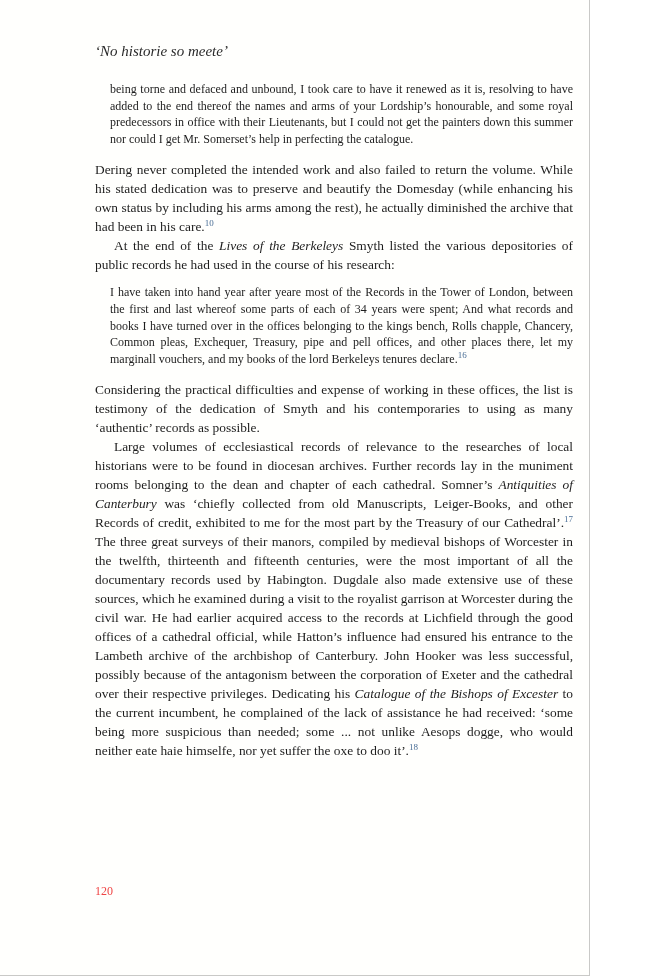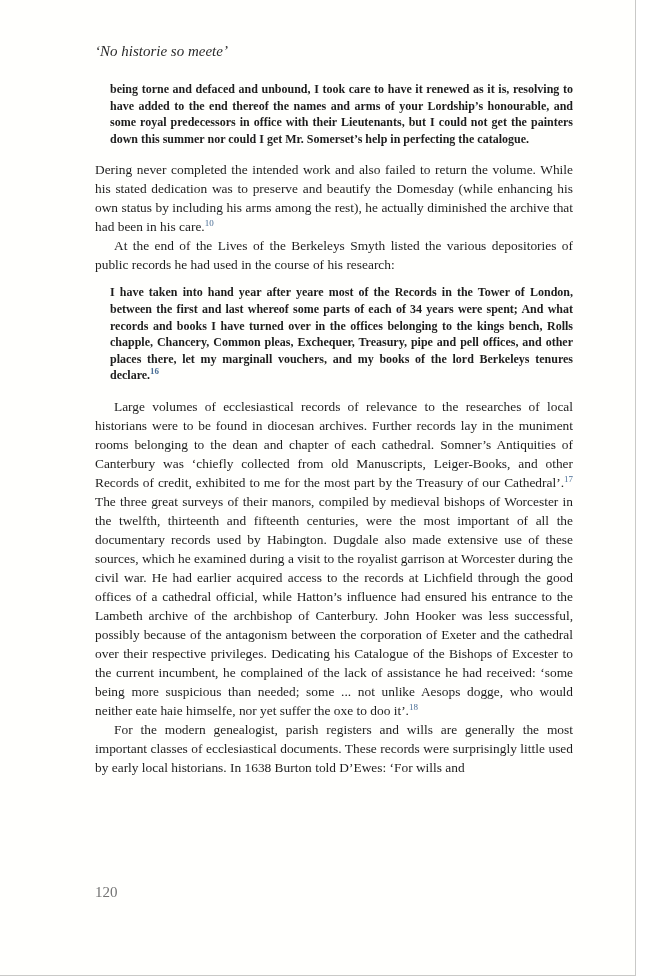--- a/index.html
+++ b/index.html
@@ -2,21 +2,21 @@
 <html><head>
 <meta charset="utf-8">
 <style>
   html, body {
     margin: 0;
     padding: 0;
     background: #ffffff;
   }
   .page {
     position: relative;
-    width: 636px;
+    width: 590px;
     height: 976px;
     box-sizing: border-box;
     background: #fffffd;
     border-right: 1px solid #c9c9c7;
     border-bottom: 1px solid #c9c9c7;
     overflow: hidden;
     font-family: "Liberation Serif", serif;
     color: #1c1c1c;
   }
   .content {
@@ -32,69 +32,69 @@
     color: #2a2a2a;
     margin: 0 0 21px 0;
   }
   .bq {
     margin: 0 0 13px 15px;
     width: 463px;
     font-size: 12px;
     line-height: 16.6px;
     text-align: justify;
     color: #1d1d1d;
-    font-weight: bold;
   }
   .bq-top {
     margin-top: 10px;
   }
   p.body {
     margin: 0;
     font-size: 13.4px;
     line-height: 19px;
     text-align: justify;
     color: #1d1d1d;
   }
   .indent {
     text-indent: 19px;
   }
   .italic {
+    font-style: italic;
   }
   sup.fnref {
     font-size: 9px;
     line-height: 0;
     color: #4a6e96;
     text-decoration: none;
     cursor: pointer;
   }
   .pagenum {
     position: absolute;
     left: 95px;
     top: 884px;
-    font-size: 15px;
-    color: #737373;
+    font-size: 12px;
+    color: #ef4444;
   }
 </style>
 </head>
 <body>
 
 <div class="page">
   <div class="content">
 
     <div class="running-head">‘No historie so meete’</div>
 
     <p class="bq"><span>being torne and defaced and unbound, I took care to have it renewed as it is, resolving to have added to the end thereof the names and arms of your Lordship’s honourable, and some royal predecessors in office with their Lieutenants, but I could not get the painters down this summer nor could I get Mr. Somerset’s help in perfecting the catalogue.</span></p>
 
     <p class="body"><span>Dering never completed the intended work and also failed to return the volume. While his stated dedication was to preserve and beautify the Domesday (while enhancing his own status by including his arms among the rest), he actually diminished the archive that had been in his care.</span><sup class="fnref">10</sup></p>
 
     <p class="body indent"><span>At the end of the </span><span class="italic">Lives of the Berkeleys</span><span> Smyth listed the various depositories of public records he had used in the course of his research:</span></p>
 
     <p class="bq bq-top"><span>I have taken into hand year after yeare most of the Records in the Tower of London, between the first and last whereof some parts of each of 34 years were spent; And what records and books I have turned over in the offices belonging to the kings bench, Rolls chapple, Chancery, Common pleas, Exchequer, Treasury, pipe and pell offices, and other places there, let my marginall vouchers, and my books of the lord Berkeleys tenures declare.</span><sup class="fnref">16</sup></p>
 
+    <p class="body"><span>Considering the practical difficulties and expense of working in these offices, the list is testimony of the dedication of Smyth and his contemporaries to using as many ‘authentic’ records as possible.</span></p>
 
     <p class="body indent"><span>Large volumes of ecclesiastical records of relevance to the researches of local historians were to be found in diocesan archives. Further records lay in the muniment rooms belonging to the dean and chapter of each cathedral. Somner’s </span><span class="italic">Antiquities of Canterbury</span><span> was ‘chiefly collected from old Manuscripts, Leiger-Books, and other Records of credit, exhibited to me for the most part by the Treasury of our Cathedral’.</span><sup class="fnref">17</sup><span> The three great surveys of their manors, compiled by medieval bishops of Worcester in the twelfth, thirteenth and fifteenth centuries, were the most important of all the documentary records used by Habington. Dugdale also made extensive use of these sources, which he examined during a visit to the royalist garrison at Worcester during the civil war. He had earlier acquired access to the records at Lichfield through the good offices of a cathedral official, while Hatton’s influence had ensured his entrance to the Lambeth archive of the archbishop of Canterbury. John Hooker was less successful, possibly because of the antagonism between the corporation of Exeter and the cathedral over their respective privileges. Dedicating his </span><span class="italic">Catalogue of the Bishops of Excester</span><span> to the current incumbent, he complained of the lack of assistance he had received: ‘some being more suspicious than needed; some ... not unlike Aesops dogge, who would neither eate haie himselfe, nor yet suffer the oxe to doo it’.</span><sup class="fnref">18</sup></p>
 
-    <p class="body indent"><span>For the modern genealogist, parish registers and wills are generally the most important classes of ecclesiastical documents. These records were surprisingly little used by early local historians. In 1638 Burton told D’Ewes: ‘For wills and</span></p>
 
   </div>
 
   <div class="pagenum">120</div>
 </div>
 
 </body></html>

